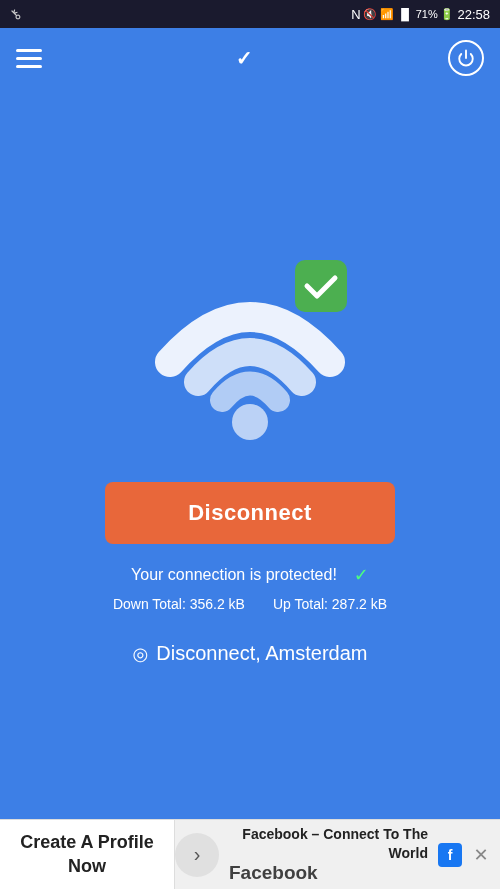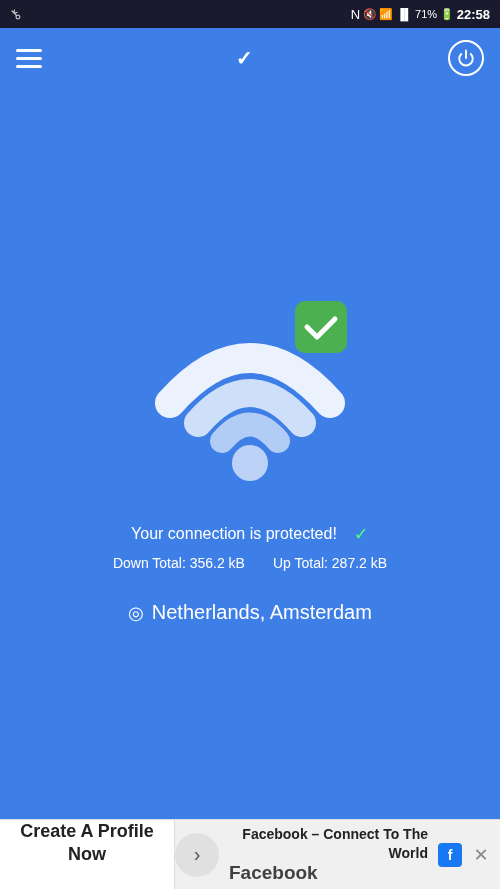--- a/index.html
+++ b/index.html
@@ -177,20 +177,21 @@
       height: 70px;
       background: #f0f0f0;
       display: flex;
       align-items: center;
       flex-shrink: 0;
       border-top: 1px solid #ddd;
     }
     .ad-left {
       flex: 0 0 175px;
       display: flex;
+      align-items: center;
       justify-content: center;
       height: 100%;
       background: white;
       border-right: 1px solid #ddd;
     }
     .ad-left-text {
       font-size: 18px;
       font-weight: bold;
       color: #222;
       text-align: center;
@@ -263,21 +264,21 @@
     <span class="key-icon">⚷</span>
   </div>
   <div class="status-bar-right">
     <span class="status-icons">
       <span style="font-size:13px;">N</span>
       <span>🔇</span>
       <span>📶</span>
       <span style="font-size:11px;">▐▌</span>
       <span>71%</span>
       <span>🔋</span>
-      <span style="font-size:13px;font-weight:bold;">22:58</span>
+      <span style="font-size:13px;font-weight:normal;">22:58</span>
     </span>
   </div>
 </div>
 
 <div class="header">
   <div class="hamburger-icon">
     <span></span>
     <span></span>
     <span></span>
   </div>
@@ -303,34 +304,35 @@
 
       <path d="M82 158 Q110 125 138 158" stroke="white" stroke-width="24" stroke-linecap="round" fill="none" opacity="0.6"></path>
 
       <circle cx="110" cy="180" r="18" fill="white" opacity="0.65"></circle>
 
       <rect x="155" y="18" width="52" height="52" rx="10" fill="#4caf50"></rect>
       <path d="M167 44 l10 10 l18-18" stroke="white" stroke-width="5" stroke-linecap="round" stroke-linejoin="round" fill="none"></path>
     </svg>
   </div>
 
+  <button class="disconnect-btn">Disconnect</button>
 
   <div class="status-text">
     <span>Your connection is protected!</span>
     <span class="check-green">✓</span>
   </div>
 
   <div class="traffic-row">
     <span>Down Total: 356.2 kB</span>
     <span>Up Total: 287.2 kB</span>
   </div>
 
   <div class="location-row">
     <span class="target-icon">◎</span>
-    <span>Netherlands, Amsterdam</span>
+    <span>Disconnect, Amsterdam</span>
   </div>
 
 </div>
 
 <div class="ad-banner">
   <div class="ad-left">
     <span class="ad-left-text">Create A Profile Now</span>
   </div>
   <div class="ad-arrow-circle">
     <span>›</span>

